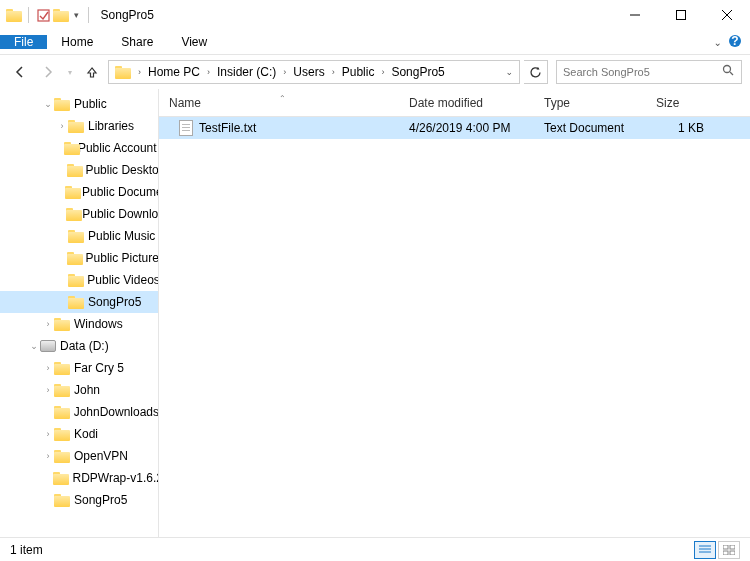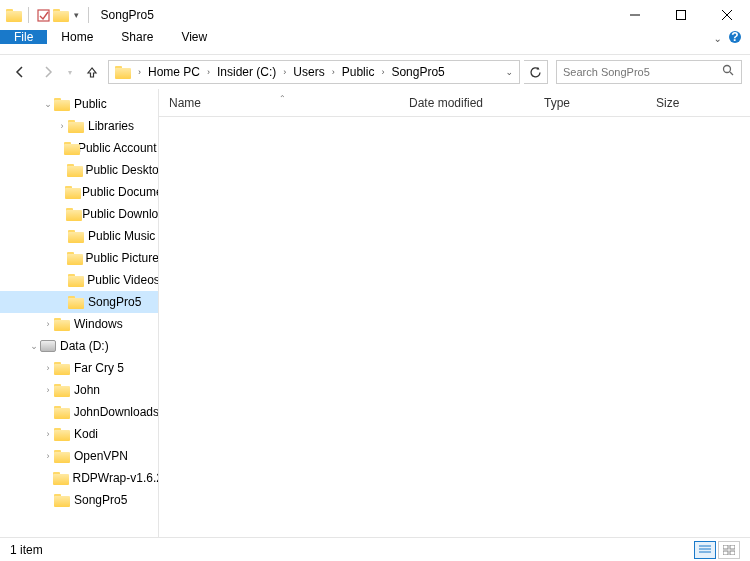--- a/index.html
+++ b/index.html
@@ -7,21 +7,21 @@
     
     
     .titlebar { height: 30px; display: flex; align-items: center; background: #fff; }
     .titlebar-icons { display: flex; align-items: center; gap: 2px; padding-left: 6px; }
     .qat-sep { width: 1px; height: 16px; background: #ccc; margin: 0 4px; }
     .titlebar-title { margin-left: 8px; font-size: 12px; }
     .titlebar-ctrls { margin-left: auto; display: flex; }
     .titlebar-ctrls div { width: 46px; height: 30px; display: flex; align-items: center; justify-content: center; }
     
     
-    .ribbon { height: 25px; display: flex; align-items: flex-start; border-bottom: 1px solid #e5e5e5; }
+    .ribbon { height: 25px; display: flex; align-items: center; border-bottom: 1px solid #e5e5e5; }
     .ribbon-tab { padding: 0 14px; display: flex; align-items: center; font-size: 12px; }
     .ribbon-tab.file { background: #1979ca; color: #fff; }
     .ribbon-right { margin-left: auto; display: flex; align-items: center; padding-right: 8px; gap: 6px; }
     
     
     .navbar { height: 34px; display: flex; align-items: center; padding: 4px 8px; gap: 4px; }
     .nav-btn { width: 24px; height: 24px; display: flex; align-items: center; justify-content: center; }
     .breadcrumb-box { flex: 1; border: 1px solid #ccc; height: 24px; display: flex; align-items: center; padding: 0 2px; background: #fff; }
     .bc-item { padding: 0 4px; display: flex; align-items: center; font-size: 12px; }
     .bc-chev { padding: 0 3px; color: #555; font-size: 9px; }
@@ -272,20 +272,31 @@
         <span class="tree-label">SongPro5</span>
       </div>
     </div>
   <div class="filelist">
     <div class="col-headers">
       <div class="col-name"><span>Name</span><span class="sort-ind">⌃</span></div>
       <div class="col-date">Date modified</div>
       <div class="col-type">Type</div>
       <div class="col-size">Size</div>
     </div>
+    <div id="filerows">
+        <div class="file-row selected">
+          <div class="fr-name">
+            <span style="margin-left:10px;" class="file-icon"></span>
+            <span>TestFile.txt</span>
+          </div>
+          <div class="fr-date">4/26/2019 4:00 PM</div>
+          <div class="fr-type">Text Document</div>
+          <div class="fr-size">1 KB</div>
+        </div>
+      </div>
   </div>
 </div>
 
 <div class="statusbar">
   <span>1 item</span>
   <div class="sb-right">
     <div class="sb-viewbtn active">
       <svg width="12" height="10">
           <line x1="0" y1="1" x2="12" y2="1" stroke="#1979ca"></line>
           <line x1="0" y1="4" x2="12" y2="4" stroke="#1979ca"></line>

